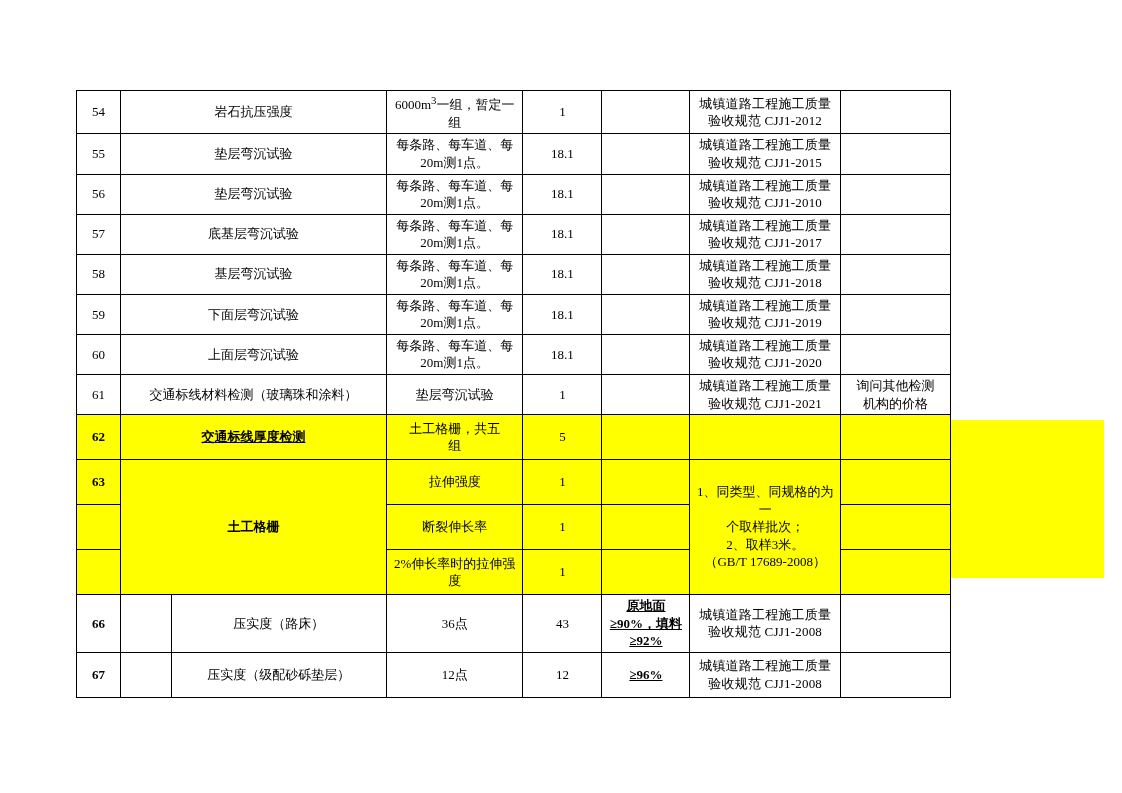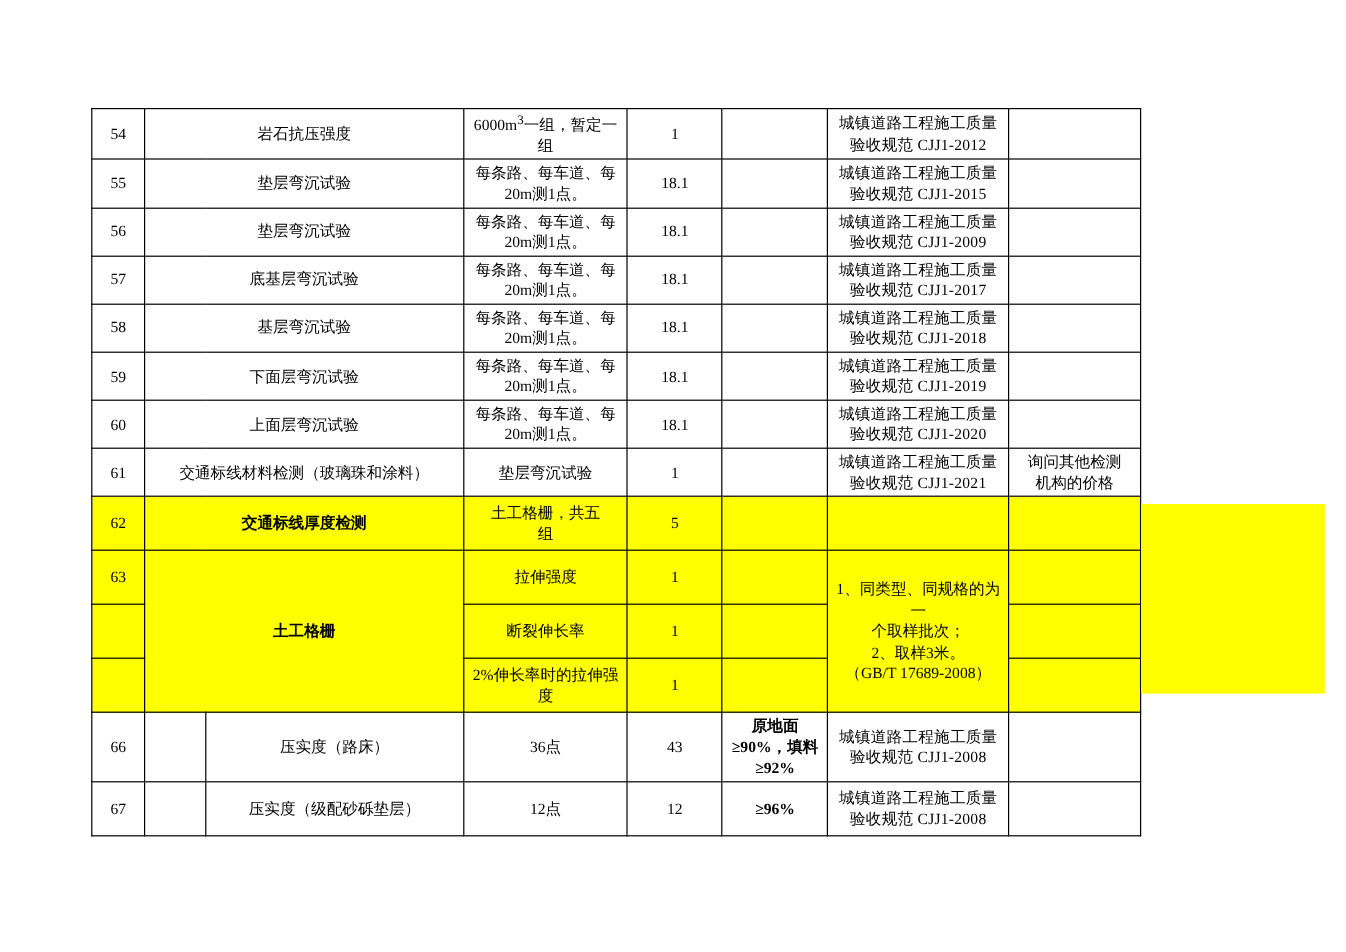--- a/index.html
+++ b/index.html
@@ -59,41 +59,42 @@
     line-height: 1.3;
   }
   .red {
     color: #ff0000;
   }
   .hl {
     background: #ffff00;
   }
   .bold {
     font-weight: bold;
+    text-decoration: underline;
   }
   .note-small {
     font-size: 10px;
     line-height: 1.5;
     color: #ff0000;
   }
   .geo-label {
     font-size: 15px;
     color: #ff0000;
     font-weight: bold;
   }
   
   .yellow-overhang {
     position: absolute;
     background: #ffff00;
     left: 875px;
     top: 330px;
     width: 153px;
     height: 158px;
   }
-  .tall { height: 40px; }
+  .tall { height: 40px; font-weight: bold; }
 </style>
 </head>
 <body>
 
 <div class="sheet">
 
   <div class="yellow-overhang"></div>
 
   <table class="grid">
     <colgroup>
@@ -134,21 +135,21 @@
         <td></td>
       </tr>
 
       <tr>
         <td>56</td>
         <td colspan="2">垫层弯沉试验</td>
         <td class="freqtxt">每条路、每车道、每20m测1点。</td>
         <td>18.1</td>
         <td></td>
         <td class="std">
-          <span>城镇道路工程施工质量验</span><span>收规范 </span><span>CJJ1-2009</span>
+          <span>城镇道路工程施工质量验</span><span>收规范 </span><span>CJJ1-2010</span>
         </td>
         <td></td>
       </tr>
 
       <tr>
         <td>57</td>
         <td colspan="2">底基层弯沉试验</td>
         <td class="freqtxt">每条路、每车道、每20m测1点。</td>
         <td>18.1</td>
         <td></td>

